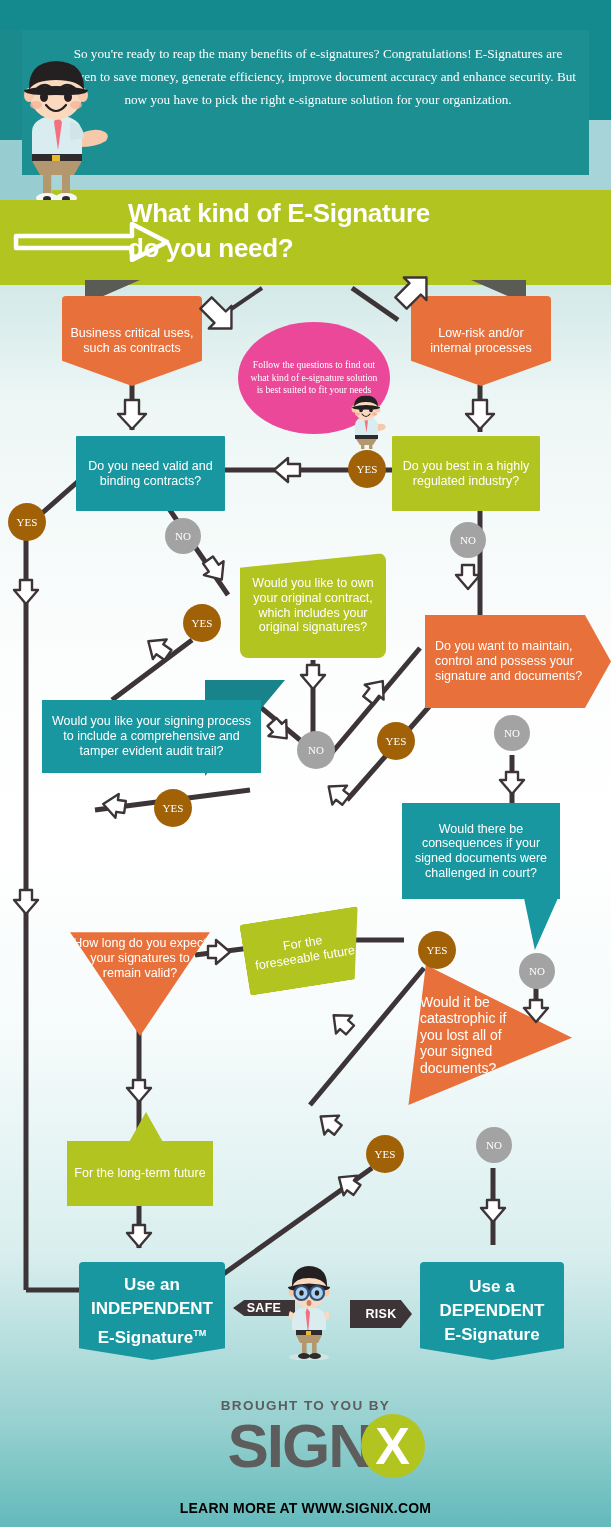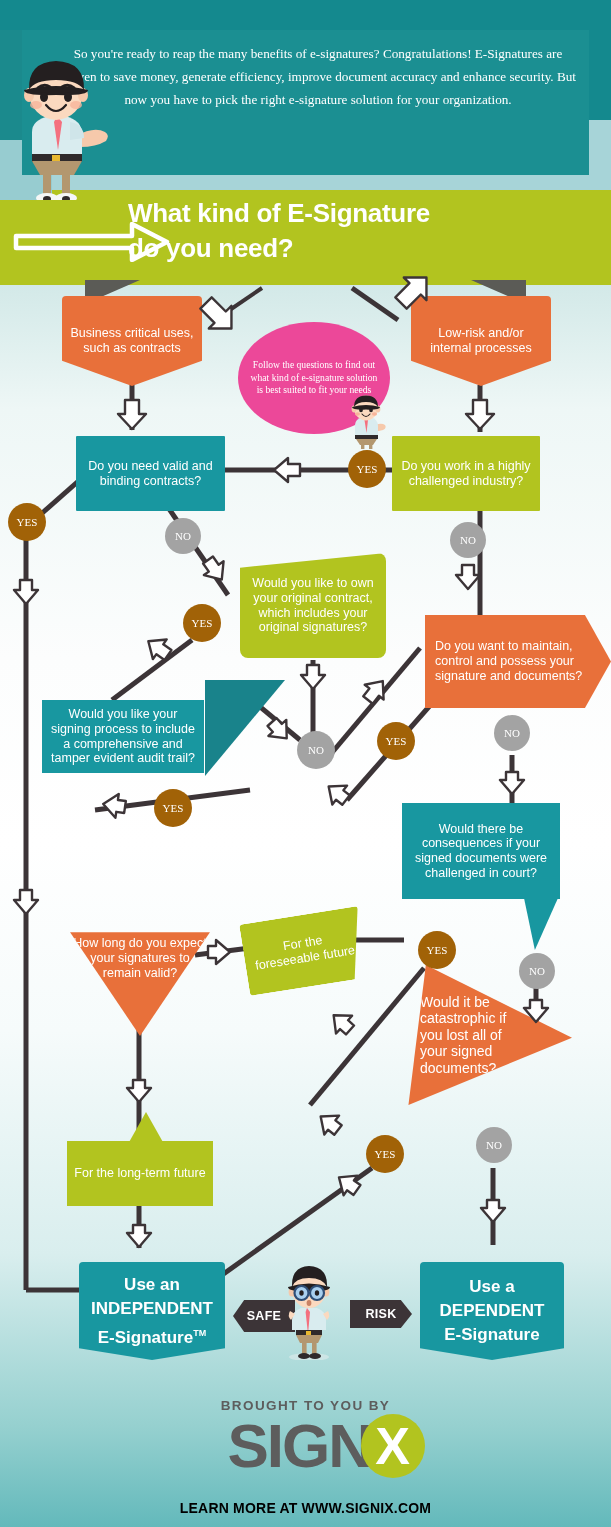--- a/index.html
+++ b/index.html
@@ -422,35 +422,35 @@
     <ellipse cx="13.5" cy="22" rx="2.6" ry="1.7" fill="#f7b49b"></ellipse>
     <ellipse cx="30.5" cy="22" rx="2.6" ry="1.7" fill="#f7b49b"></ellipse>
     <path d="M18 22 q4 5 8 0" stroke="#241f20" stroke-width="1.1" fill="none" stroke-linecap="round"></path>
   </svg>
 
   <div class="node c-teal" style="left:76px; top:436px; width:149px; height:75px; font-size:12.5px; border-radius:1px;">
     <span>Do you need valid and binding contracts?</span>
   </div>
 
   <div class="node c-green" style="left:392px; top:436px; width:148px; height:75px; font-size:12.5px; border-radius:1px;">
-    <span>Do you work in a highly challenged industry?</span>
+    <span>Do you best in a highly regulated industry?</span>
   </div>
 
   <div class="node c-green" style="left:240px; top:553px; width:146px; height:105px; font-size:12.5px; border-radius:8px;
               clip-path: polygon(0 14%, 100% 0, 100% 100%, 0 100%);">
     <span>Would you like to own your original contract, which includes your original signatures?</span>
   </div>
 
   <div class="node c-orange shape-chevron-r" style="left:425px; top:615px; width:186px; height:93px; font-size:12.5px; justify-content:flex-start; text-align:left;">
     <span style="padding-left:10px;">Do you want to maintain, control and possess your signature and documents?</span>
   </div>
 
   <div style="position:absolute; left:205px; top:680px; width:80px; height:96px; background:#19838b; z-index:13;
               clip-path: polygon(0 0, 100% 0, 0 100%);"></div>
-  <div class="node c-teal" style="left:42px; top:700px; width:162px; height:73px; font-size:12.5px;">
+  <div class="node c-teal" style="left:42px; top:700px; width:219px; height:73px; font-size:12.5px;">
     <span>Would you like your signing process to include a comprehensive and tamper evident audit trail?</span>
   </div>
 
   <div class="node c-teal" style="left:402px; top:803px; width:158px; height:96px; font-size:12.5px;">
     <span>Would there be consequences if your signed documents were challenged in court?</span>
   </div>
   <div style="position:absolute; left:524px; top:898px; width:34px; height:52px; background:#1897a0; z-index:13;
               clip-path: polygon(0 0, 100% 0, 32% 100%);"></div>
 
   <div class="node c-orange" style="left:64px; top:918px; width:152px; height:118px; font-size:12.5px; align-items:flex-start; padding-top:18px;
@@ -538,21 +538,21 @@
   </div>
 
   <div class="result" style="left:420px; top:1262px; width:144px; height:98px;">
     <div>
       <div>Use a</div>
       <div>DEPENDENT</div>
       <div>E-Signature</div>
     </div>
   </div>
 
-  <div class="badge left" style="left:233px; top:1300px; width:62px; height:32px;">
+  <div class="badge left" style="left:233px; top:1300px; width:62px; height:16px;">
     <span>SAFE</span>
     </div>
   <div class="badge right" style="left:350px; top:1300px; width:62px; height:28px;">
     <span>RISK</span>
     </div>
 
   <svg class="char" style="left:283px; top:1258px; width:52px; height:102px;" viewBox="0 0 52 102">
     <ellipse cx="26" cy="99" rx="20" ry="4" fill="#d7e8e8" opacity="0.75"></ellipse>
     <path d="M9 62 Q9 53 18 50 L34 50 Q43 53 43 62 L43 72 L9 72 Z" fill="#d9ecef"></path>
     <path d="M24 50 l3 4 -2 22 -2.4 -22 Z" fill="#f4707f"></path>

